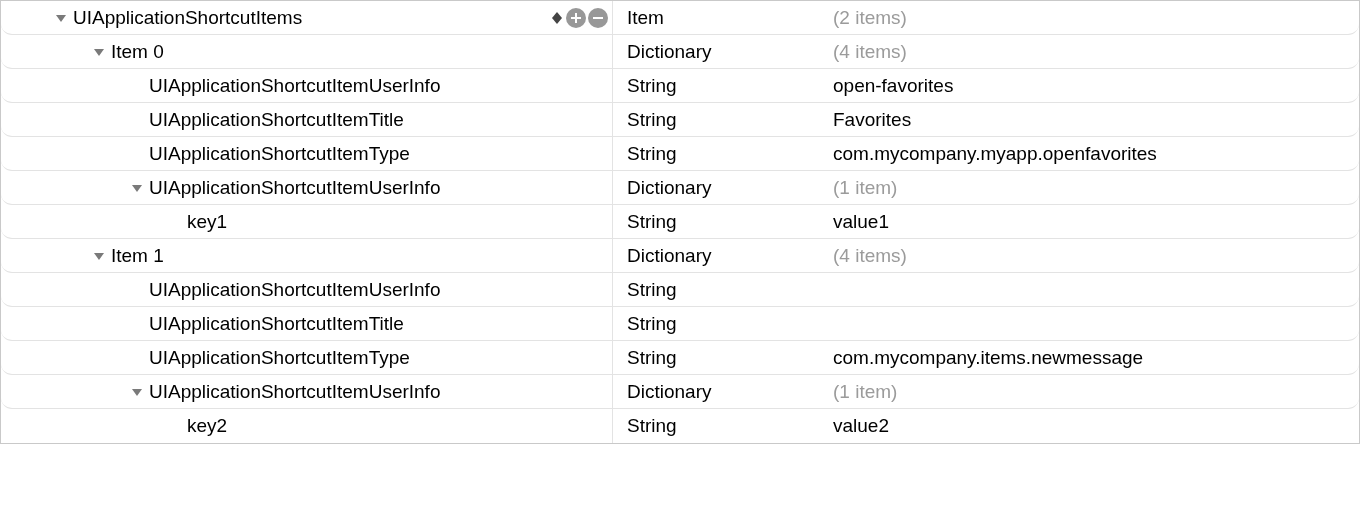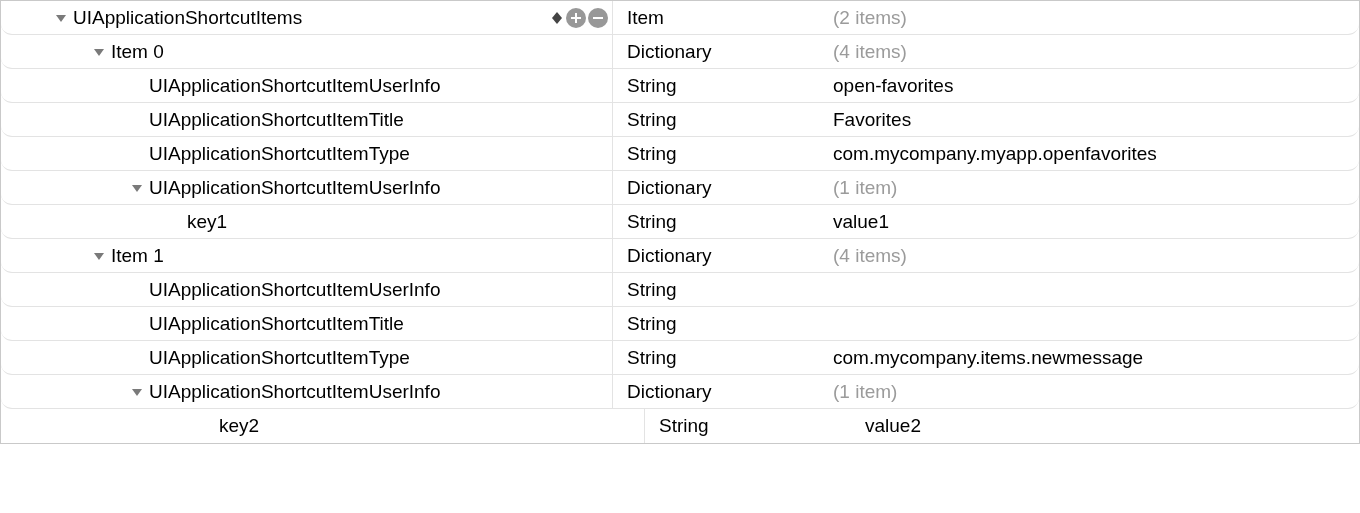--- a/index.html
+++ b/index.html
@@ -21,21 +21,20 @@
     .row {
       display: flex;
       align-items: center;
       height: 34px;
       border-bottom: 1px solid #e3e3e3;
       white-space: nowrap;
       border-radius: 11px;
     }
     .row:last-child {
       border-bottom: none;
-      padding-left: 32px;
     }
     .key-col {
       display: flex;
       align-items: center;
       width: 612px;
       min-width: 612px;
       height: 100%;
       border-right: 1px solid #e3e3e3;
       padding-right: 4px;
       overflow: hidden;

